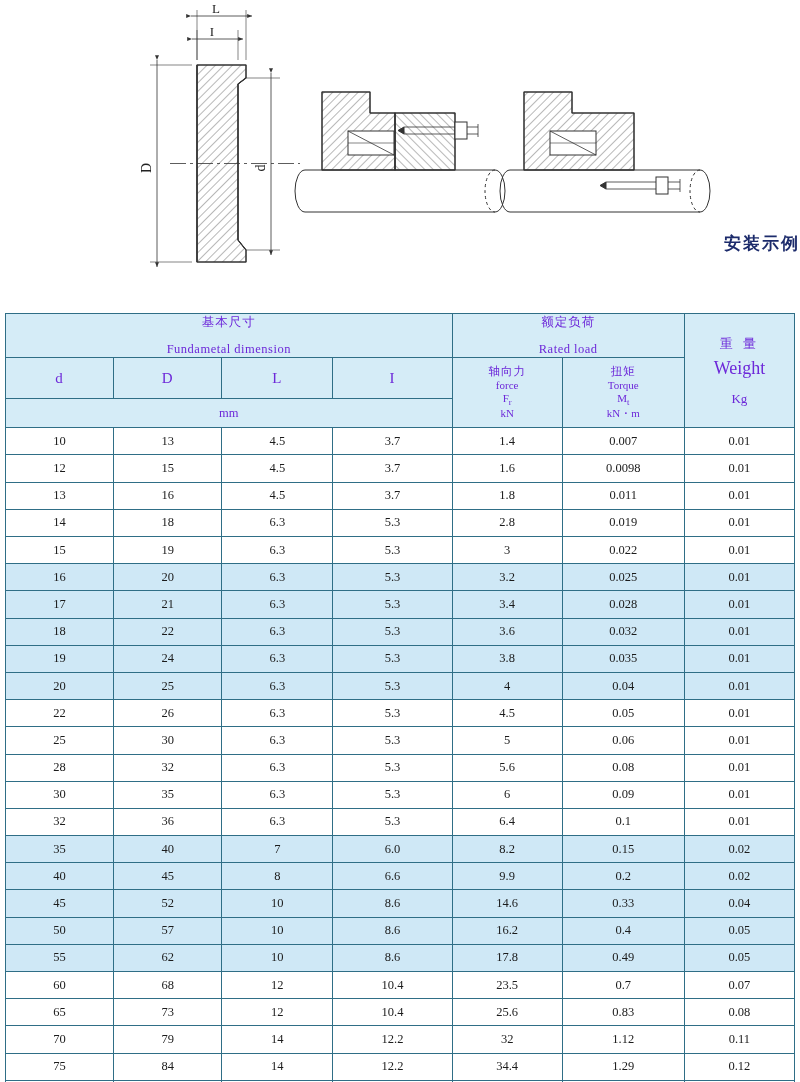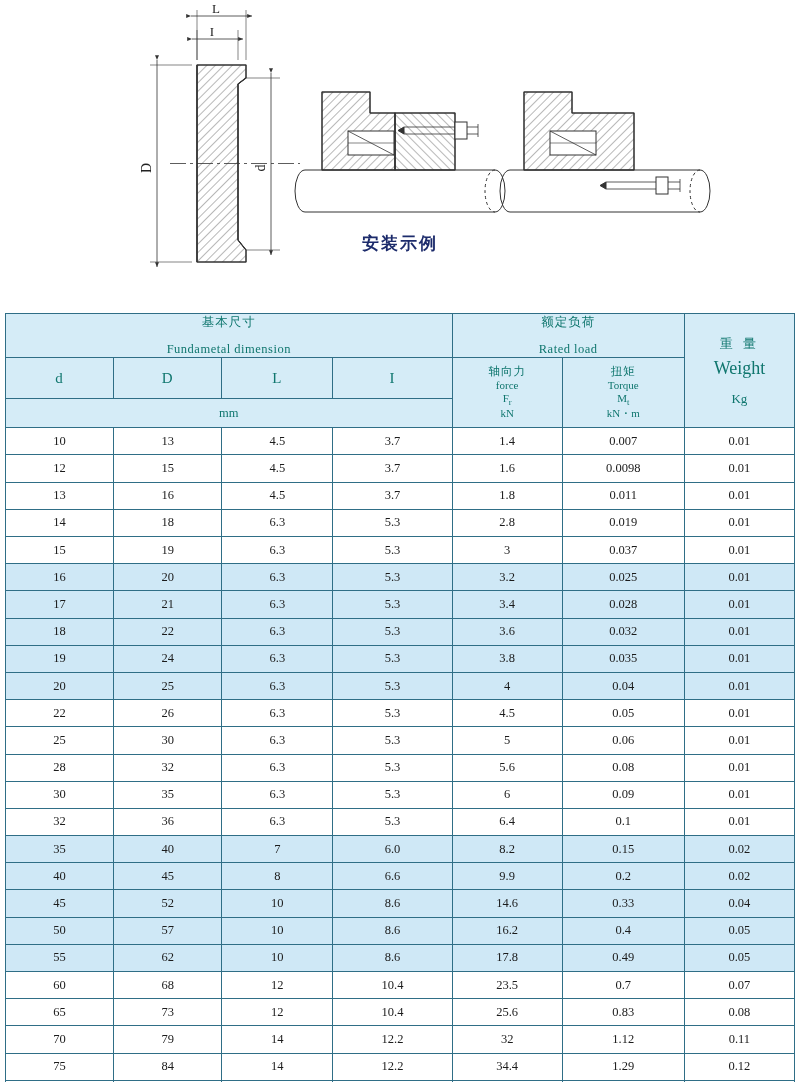--- a/index.html
+++ b/index.html
@@ -28,21 +28,21 @@
     height: 300px;
   }
   .drawing svg {
     display: block;
   }
   .caption {
     position: absolute;
     left: 0;
     top: 232px;
     width: 800px;
-    text-align: center;
+    text-align: right;
     font-family: Liberation Mono, monospace;
     font-size: 17px;
     font-weight: bold;
     color: #1c2b6b;
     letter-spacing: 2px;
   }
 
   
   .table-wrap {
     position: absolute;
@@ -58,21 +58,21 @@
   }
   table.spec td, table.spec th {
     border: 1px solid #2f6e86;
     text-align: center;
     vertical-align: middle;
     padding: 0;
     font-weight: normal;
   }
   .hd {
     background: #d5ecf7;
-    color: #0f766e;
+    color: #6d28d9;
   }
   .hd-group {
     height: 38px;
     line-height: 1.25;
     font-size: 12.5px;
   }
   .hd-group .cn {
     font-family: "DejaVu Sans", sans-serif;
     font-size: 12.5px;
     letter-spacing: 1px;
@@ -315,21 +315,21 @@
             <td>2.8</td>
             <td>0.019</td>
             <td>0.01</td>
           </tr>
           <tr class="plain">
             <td>15</td>
             <td>19</td>
             <td>6.3</td>
             <td>5.3</td>
             <td>3</td>
-            <td>0.037</td>
+            <td>0.022</td>
             <td>0.01</td>
           </tr>
           <tr class="tint">
             <td>16</td>
             <td>20</td>
             <td>6.3</td>
             <td>5.3</td>
             <td>3.2</td>
             <td>0.025</td>
             <td>0.01</td>

